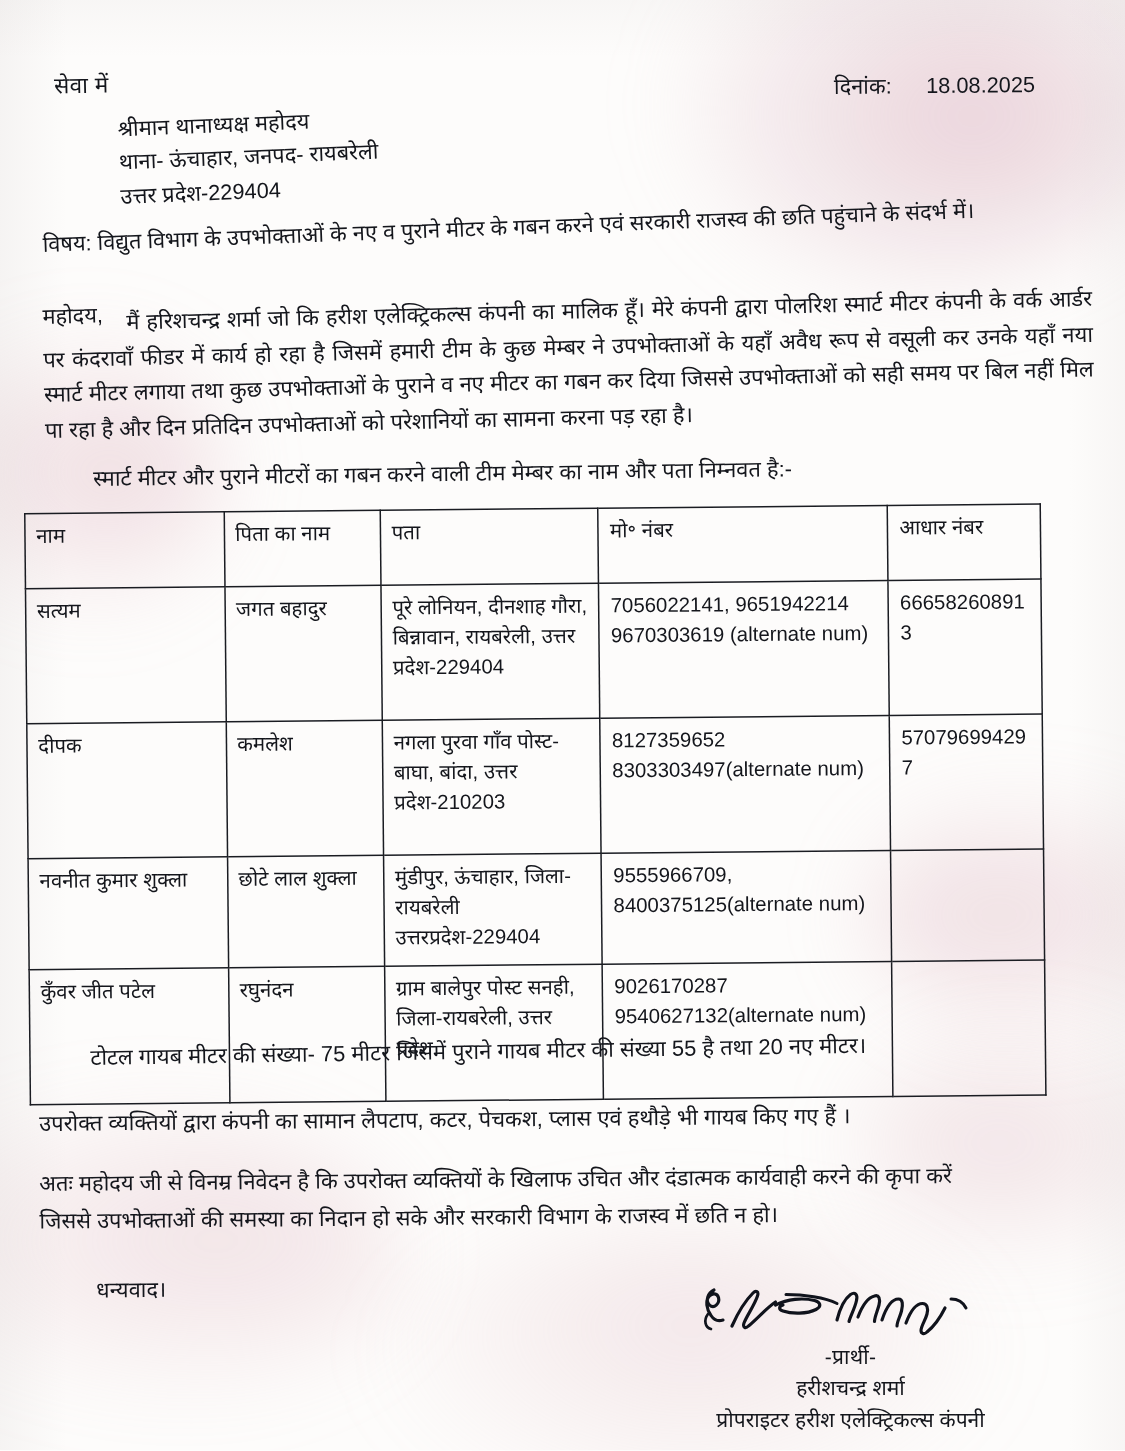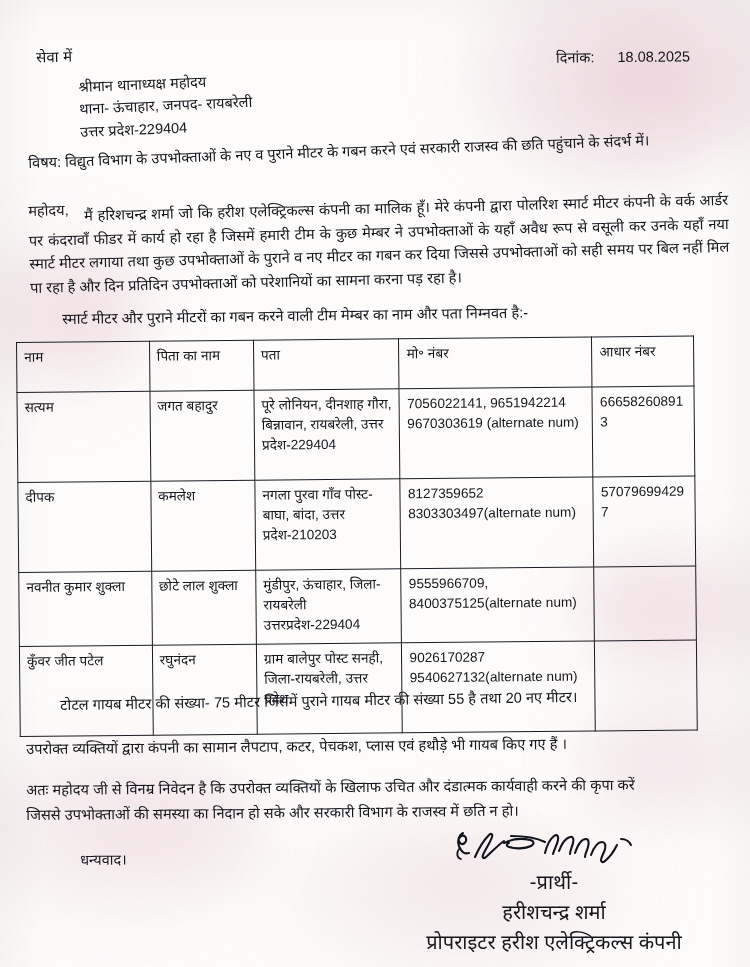--- a/index.html
+++ b/index.html
@@ -196,30 +196,29 @@
     transform: rotate(-0.5deg);
     transform-origin: left top;
   }
   .request div { white-space: nowrap; }
   .thanks {
     position: absolute;
     left: 64px; top: 849px;
     font-size: 14.5px;
     transform: rotate(-0.6deg);
     transform-origin: left top;
-    margin-left: 16px;
   }
 
   
   .sign-block {
     position: absolute;
-    right: 36px; bottom: 10px;
+    right: 23px; bottom: 10px;
     width: 320px;
     text-align: center;
-    font-size: 20px;
+    font-size: 14px;
     line-height: 1.5;
   }
   .sign-scribble {
     height: 42px;
     margin-bottom: -2px;
     display: block;
   }
   .sign-scribble svg { overflow: visible; }
   .sign-role { letter-spacing: .2px; }
   .sign-name { }

